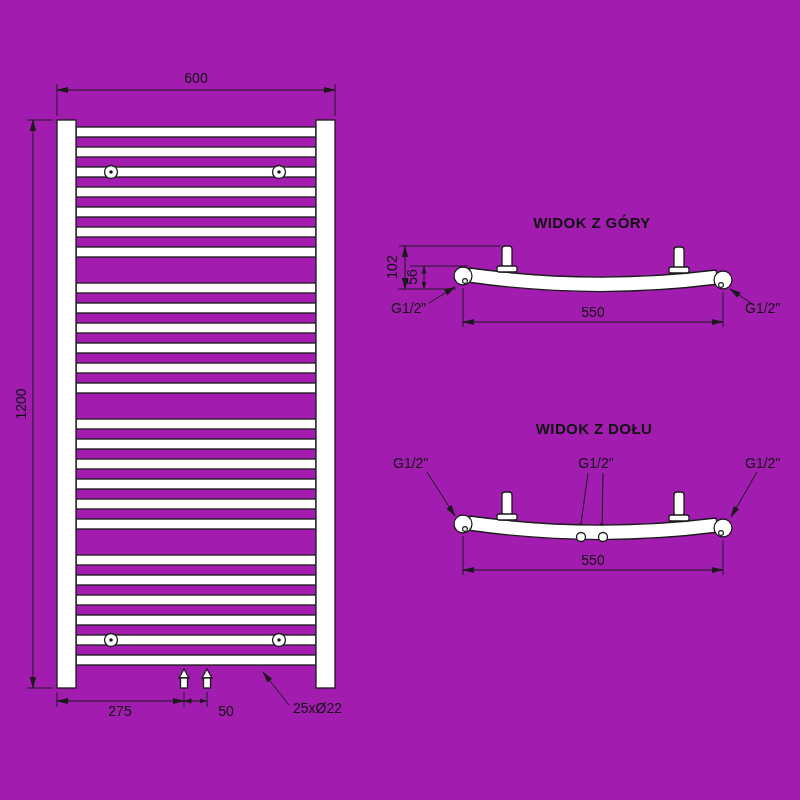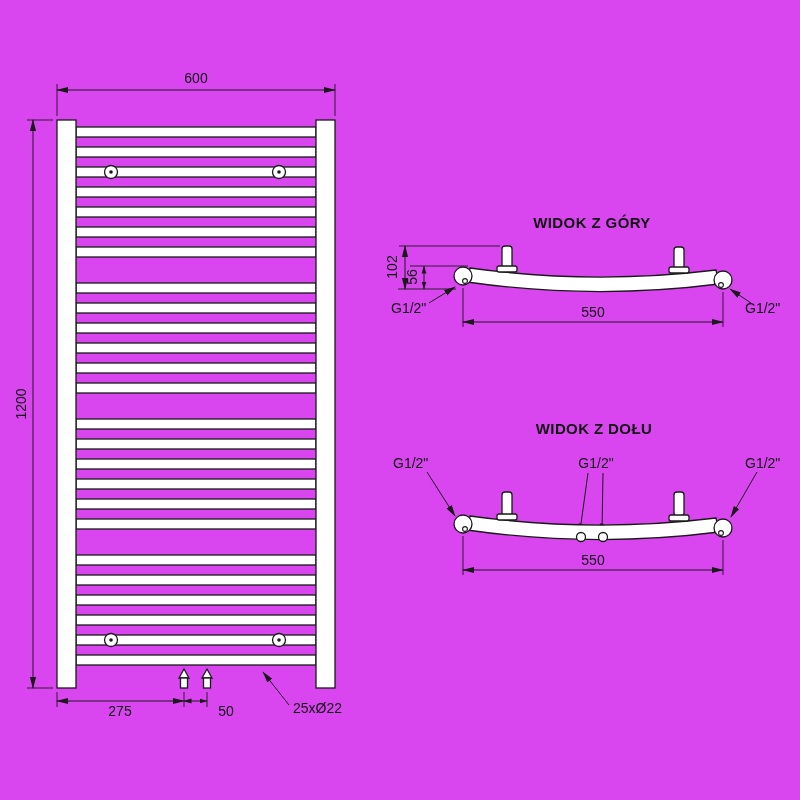--- a/index.html
+++ b/index.html
@@ -1,16 +1,16 @@
 <!DOCTYPE html>
 <html><head>
 <meta charset="utf-8">
 <style>
   html,body{margin:0;padding:0;background:#fff;}
-  .sheet{width:800px;height:800px;background:#d946ef;position:relative;font-family:"Liberation Sans",sans-serif;}
+  .sheet{width:800px;height:800px;background:#a21caf;position:relative;font-family:"Liberation Sans",sans-serif;}
   svg text{font-family:"Liberation Sans","DejaVu Sans",sans-serif;fill:#111;}
   .dim{font-size:14px;}
   .title{font-size:15px;font-weight:bold;letter-spacing:.4px;}
   .fig{stroke:#1a1a1a;stroke-width:1.3;fill:#fff;}
   .ln{stroke:#1a1a1a;stroke-width:1.1;fill:none;}
   .dimln{stroke:#1a1a1a;stroke-width:1;fill:none;}
   .ext{stroke:#1a1a1a;stroke-width:.9;fill:none;}
 </style>
 </head>
 <body>

